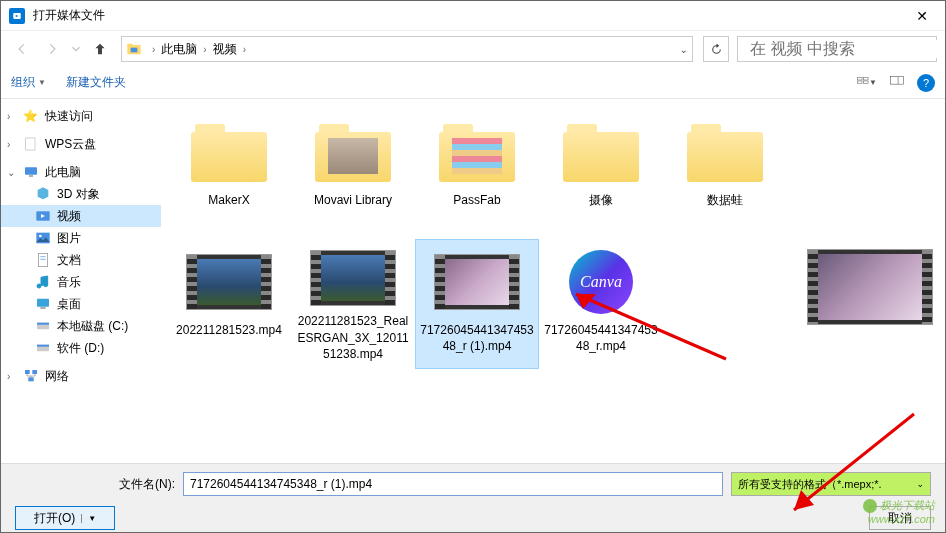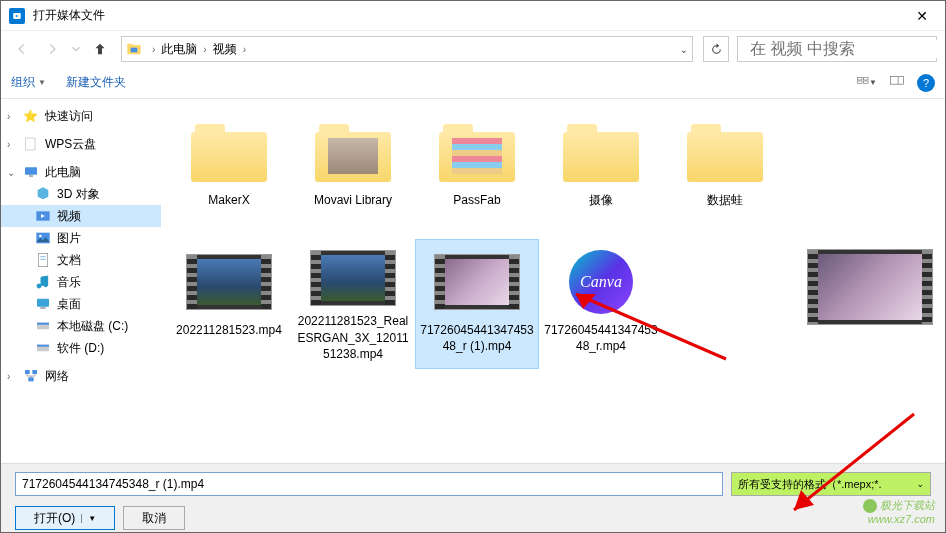--- a/index.html
+++ b/index.html
@@ -59,21 +59,21 @@
 .file-label { font-size: 12px; color: #000; line-height: 1.35; word-break: break-all; max-width: 116px; }
 
 .arrow-annotation { position: absolute; pointer-events: none; }
 .preview-pane { width: 150px; padding: 10px; display: flex; flex-direction: column; align-items: center; }
 
 .footer { padding: 8px 14px 10px; background: #f0f0f0; border-top: 1px solid #ddd; }
 .filename-row { display: flex; align-items: center; gap: 8px; margin-bottom: 10px; }
 .fn-label { font-size: 12px; width: 160px; text-align: right; }
 .fn-input { flex: 1; height: 24px; border: 1px solid #7a9fd4; padding: 0 6px; font-size: 12px; }
 .fn-filter { width: 200px; height: 24px; border: 1px solid #aaa; font-size: 11px; display: flex; align-items: center; padding: 0 6px; cursor: pointer; background: #bef264; justify-content: space-between; }
-.btn-row { display: flex; justify-content: flex-start; gap: 8px; }
+.btn-row { display: flex; justify-content: space-between; gap: 8px; }
 .win-btn { height: 24px; padding: 0 18px; font-size: 12px; border: 1px solid #0078d4; background: #e5f1fb; cursor: pointer; display: flex; align-items: center; gap: 2px; }
 .win-btn.cancel { border: 1px solid #aaa; background: #f0f0f0; }
 .win-btn .drop { font-size: 8px; border-left: 1px solid #888; padding-left: 6px; margin-left: 4px; }
 
 .watermark { position: absolute; right: 10px; bottom: 6px; font-size: 11px; color: #7bc043; font-style: italic; opacity: 0.85; pointer-events: none; text-align: right; line-height: 1.2; }
 .watermark .ico { display: inline-block; width: 14px; height: 14px; background: #7bc043; border-radius: 50%; vertical-align: middle; }
 </style>
 </head>
 <body>
 
@@ -374,20 +374,21 @@
   </div>
 </div>
 
 <svg class="arrow-annotation" style="position:absolute;right:26px;bottom:12px" width="140" height="110" viewBox="0 0 140 110">
   <line x1="135" y1="4" x2="15" y2="100" stroke="#e60000" stroke-width="3"></line>
   <polygon points="15,100 35,95 22,80" fill="#e60000"></polygon>
 </svg>
 
 <div class="footer">
   <div class="filename-row">
+    <div class="fn-label">文件名(N):</div>
     <input class="fn-input" value="7172604544134745348_r (1).mp4" style="">
     <div class="fn-filter">
         <span>所有受支持的格式（*.mepx;*.</span>
         <span style="font-size:9px">⌄</span>
       </div>
   </div>
   <div class="btn-row">
     <button class="win-btn">
         <span>打开(O)</span>
         <span class="drop">▼</span>

